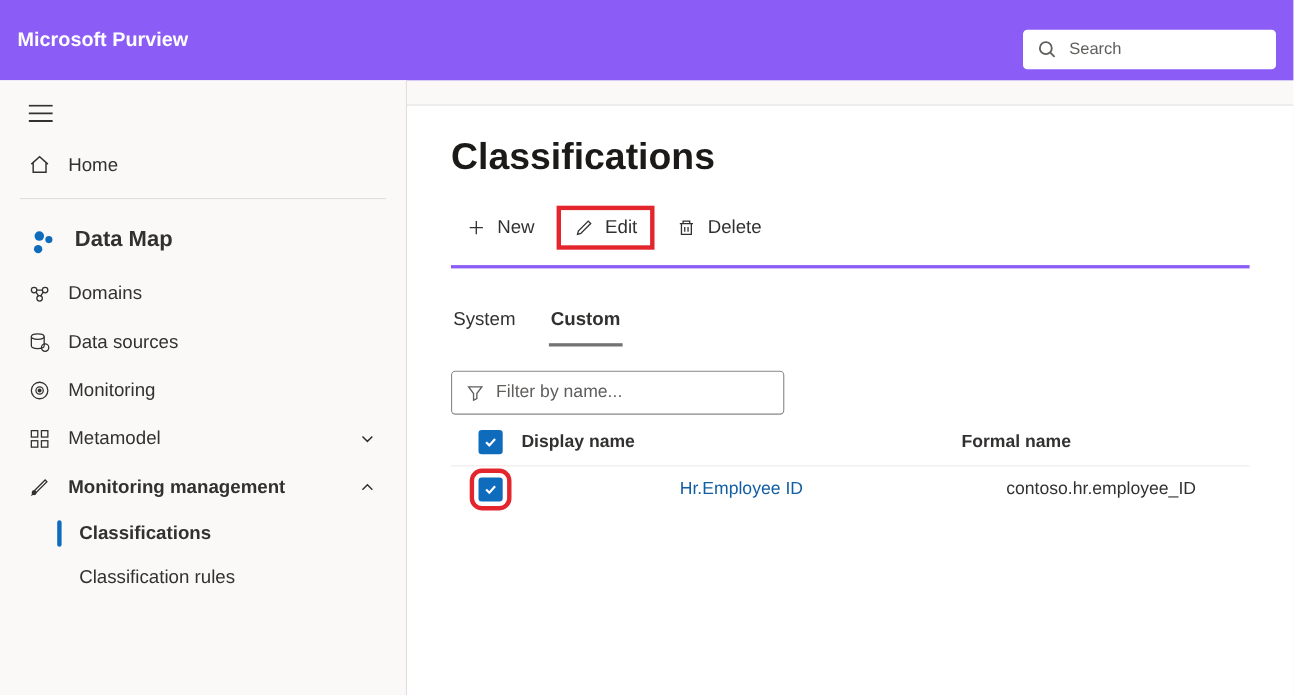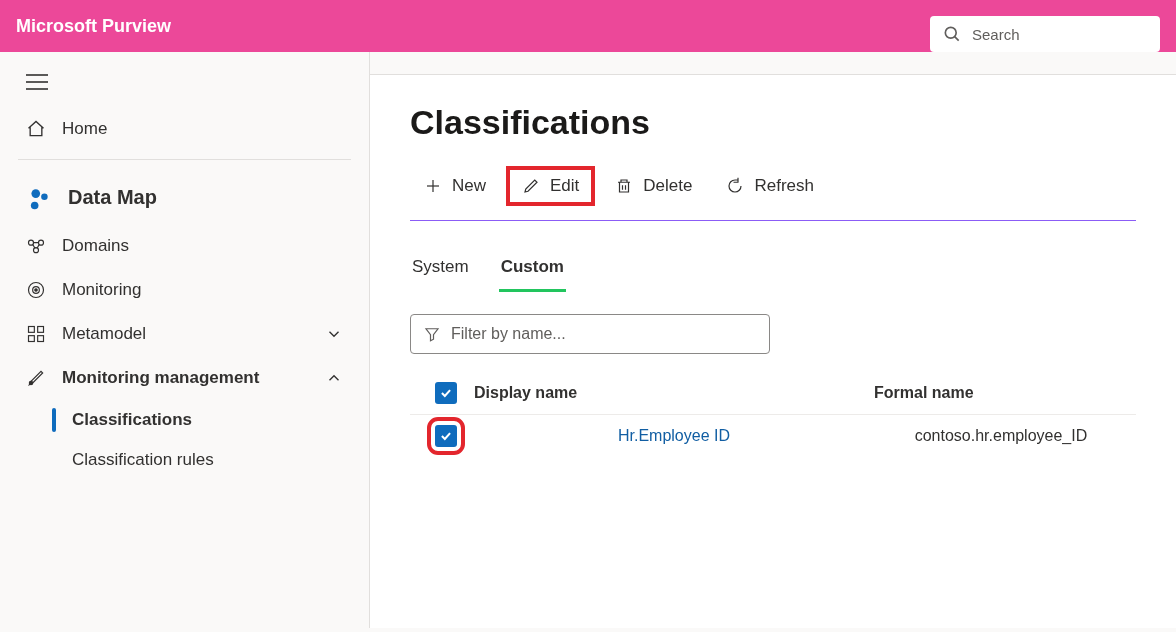--- a/index.html
+++ b/index.html
@@ -6,22 +6,22 @@
   body {
     font-family: "Segoe UI", -apple-system, sans-serif;
     font-size: 14px;
     color: #323130;
     background: #faf9f8;
     width: 1176px;
     height: 632px;
     overflow: hidden;
   }
   .header {
-    height: 52px;
-    background: #ec4899;
+    height: 73px;
+    background: #8b5cf6;
     display: flex;
     align-items: center;
     padding: 0 16px;
     gap: 20px;
   }
   .brand {
     color: #fff;
     font-size: 18px;
     font-weight: 600;
     flex: 0 0 auto;
@@ -129,21 +129,21 @@
     font-size: 34px;
     font-weight: 700;
     color: #1b1a19;
     margin-bottom: 24px;
   }
   .toolbar {
     display: flex;
     align-items: center;
     gap: 6px;
     padding-bottom: 14px;
-    border-bottom: 1px solid #8b5cf6;
+    border-bottom: 3px solid #8b5cf6;
     margin-bottom: 0;
   }
   .tbtn {
     display: flex;
     align-items: center;
     gap: 10px;
     padding: 8px 14px;
     font-size: 17px;
     color: #323130;
     cursor: pointer;
@@ -159,32 +159,32 @@
     margin-bottom: 22px;
   }
   .tab {
     font-size: 17px;
     padding: 8px 2px 12px 2px;
     cursor: pointer;
     color: #323130;
   }
   .tab.active {
     font-weight: 600;
-    border-bottom: 3px solid #22c55e;
+    border-bottom: 3px solid #737373;
   }
   .filter-box {
     display: flex;
     align-items: center;
     gap: 10px;
-    width: 360px;
+    width: 303px;
     height: 40px;
     border: 1px solid #8a8886;
     border-radius: 4px;
     padding: 0 12px;
-    margin-bottom: 18px;
+    margin-bottom: 4px;
   }
   .filter-box input {
     border: none;
     outline: none;
     font-size: 16px;
     width: 100%;
     color: #605e5c;
   }
   .filter-box input::placeholder { color: #605e5c; }
   .table-head {
@@ -270,20 +270,28 @@
     <div class="nav-item">
       <svg class="icon20" viewBox="0 0 24 24" fill="none" stroke="#323130" stroke-width="1.4">
         <circle cx="6" cy="8" r="3"></circle>
           <circle cx="18" cy="8" r="3"></circle>
           <circle cx="12" cy="17" r="3"></circle>
         <path d="M8 10 L11 15 M16 10 L13 15 M9 8 H15"></path>
       </svg>
       <span>Domains</span>
     </div>
 
+    <div class="nav-item">
+      <svg class="icon20" viewBox="0 0 24 24" fill="none" stroke="#323130" stroke-width="1.4">
+        <ellipse cx="10" cy="6" rx="7" ry="3"></ellipse>
+        <path d="M3 6 V16 A7 3 0 0 0 17 16 V6"></path>
+        <circle cx="18" cy="18" r="4"></circle>
+      </svg>
+      <span>Data sources</span>
+    </div>
 
     <div class="nav-item">
       <svg class="icon20" viewBox="0 0 24 24" fill="none" stroke="#323130" stroke-width="1.4">
         <circle cx="12" cy="12" r="9"></circle>
         <circle cx="12" cy="12" r="4"></circle>
         <circle cx="12" cy="12" r="1.5" fill="#323130"></circle>
       </svg>
       <span>Monitoring</span>
     </div>
 
@@ -338,26 +346,20 @@
           <path d="M4 20 L8 19 L20 7 L17 4 L5 16 Z"></path>
         </svg>
         <span>Edit</span>
       </div>
       <div class="tbtn">
         <svg class="icon18" viewBox="0 0 24 24" fill="none" stroke="#323130" stroke-width="1.6">
           <path d="M4 7 H20 M8 7 V4 H16 V7 M6 7 V20 H18 V7 M10 11 V17 M14 11 V17"></path>
         </svg>
         <span>Delete</span>
       </div>
-      <div class="tbtn">
-        <svg class="icon18" viewBox="0 0 24 24" fill="none" stroke="#323130" stroke-width="1.6">
-          <path d="M20 12 A8 8 0 1 1 12 4 L16 4 M16 1 L16 7 L10 7" stroke-linejoin="round"></path>
-        </svg>
-        <span>Refresh</span>
-      </div>
     </div>
 
     <div class="tabs">
       <div class="tab">System</div>
       <div class="tab active">Custom</div>
     </div>
 
     <div class="filter-box">
       <svg class="icon18" viewBox="0 0 24 24" fill="none" stroke="#605e5c" stroke-width="1.6">
         <path d="M4 5 H20 L14 13 V19 L10 21 V13 Z"></path>

